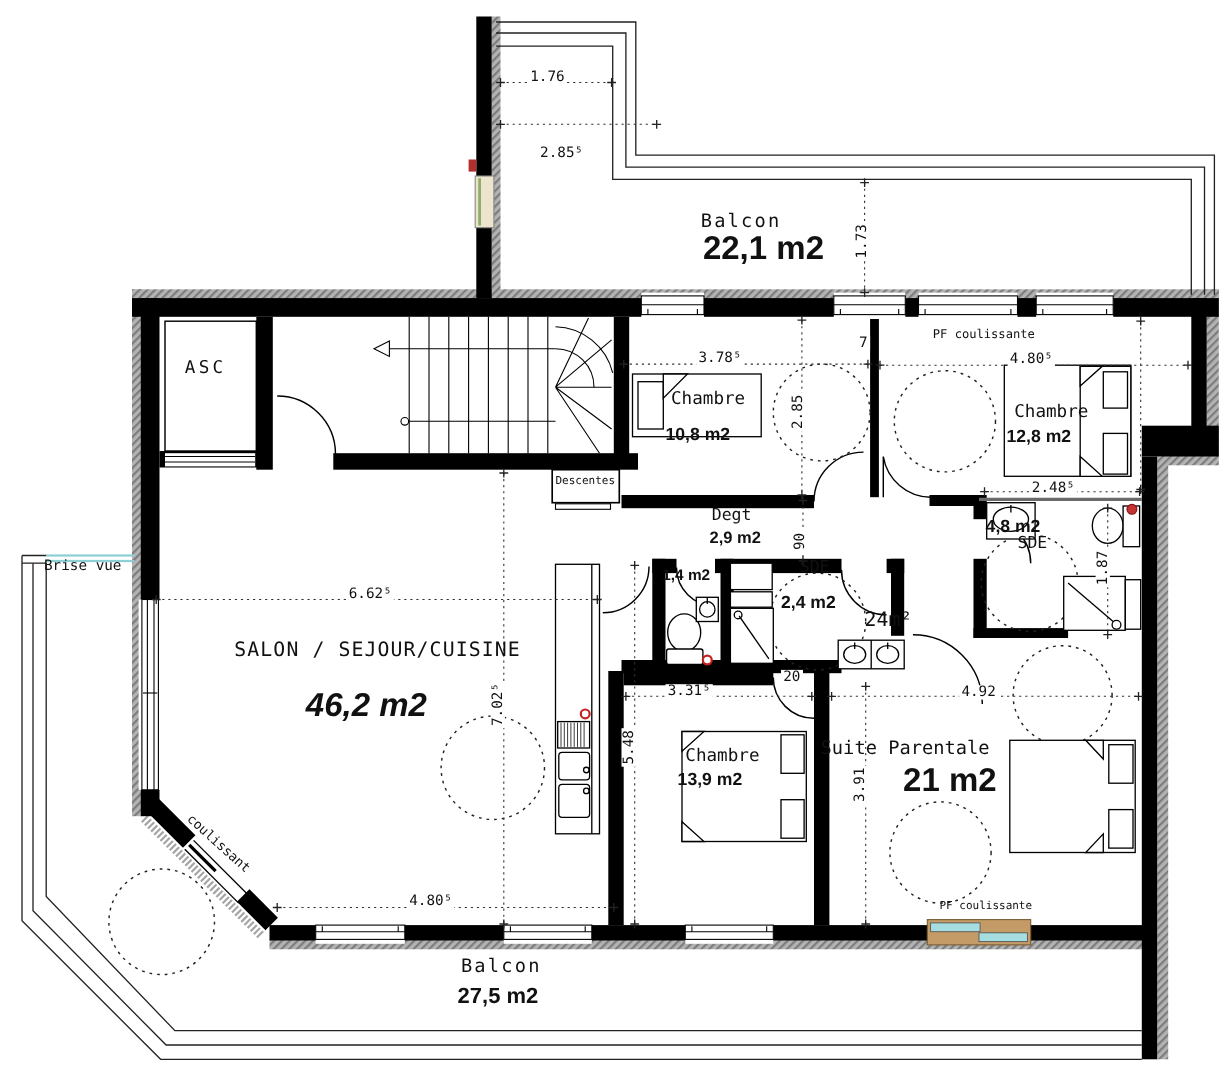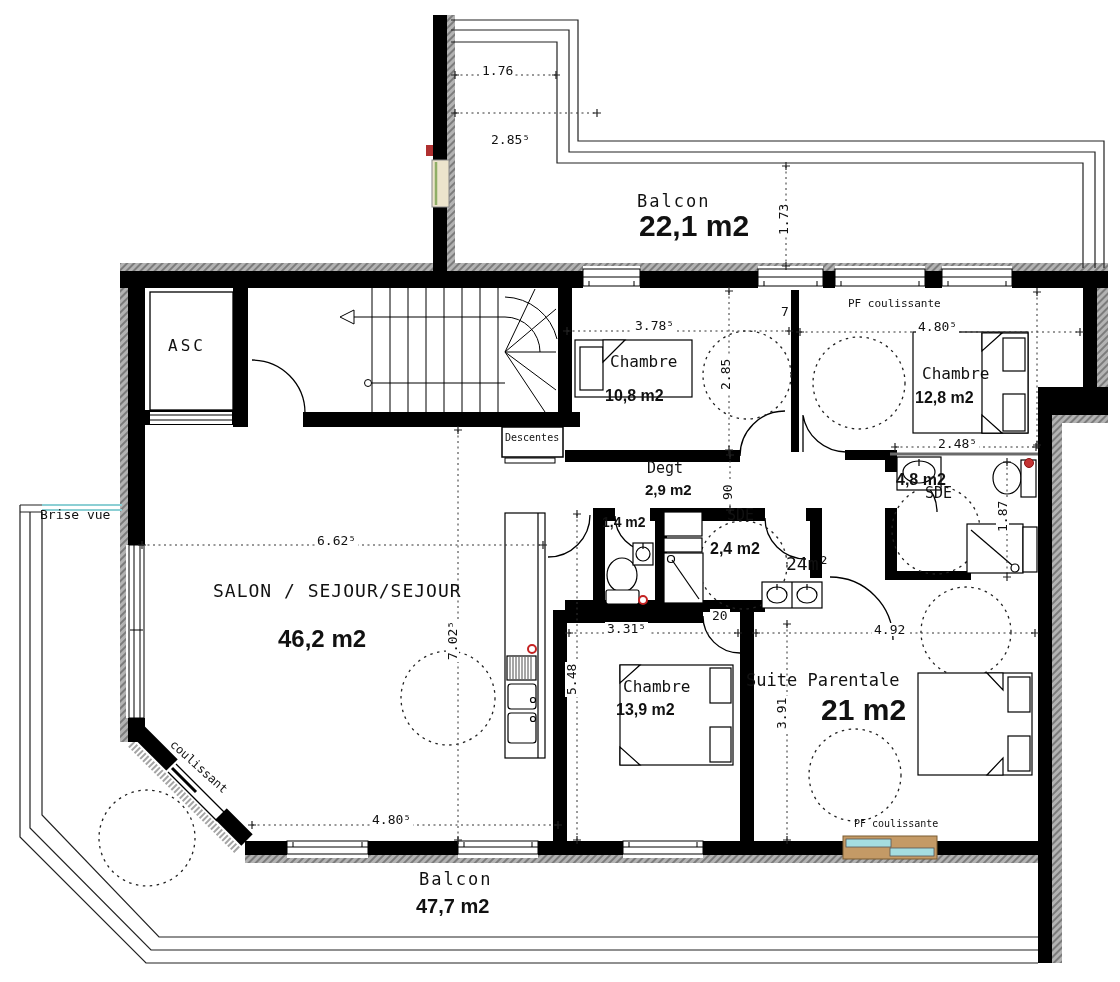--- a/index.html
+++ b/index.html
@@ -6,21 +6,21 @@
   #plan{position:relative;width:1120px;height:982px;background:#fff;overflow:hidden;
         font-family:"DejaVu Sans Mono",monospace;color:#111;}
   #plan-svg{position:absolute;left:0;top:0;}
   .lbl{position:absolute;white-space:nowrap;color:#111;line-height:1;
        font-family:"DejaVu Sans Mono",monospace;}
   .room{font-size:16px;}
   .r18{font-size:18px;} .r17{font-size:17px;} .r15{font-size:15px;}
   .r14{font-size:18px;} .r13{font-size:13px;} .r12{font-size:12px;}
   .ls1{letter-spacing:1px;} .ls2{letter-spacing:2px;} .ls3{letter-spacing:3px;}
   .area{font-family:"Liberation Sans","DejaVu Sans",sans-serif;font-weight:bold;}
-  .a23{font-size:24px;} .a22{font-size:30px;} .a21{font-size:16px;}
+  .a23{font-size:30px;font-style:italic;} .a22{font-size:30px;} .a21{font-size:16px;}
   .a20{font-size:20px;} .a15{font-size:15px;} .a14{font-size:14px;}
   .tiny{font-size:11px;} .t10{font-size:10px;}
   .dim{font-size:13px;background:#fff;padding:0 2px;}
   .rot{transform-origin:0 0;}
 </style>
 </head>
 <body>
 
 <div id="plan">
 
@@ -352,44 +352,44 @@
         <line x1="252" y1="825" x2="558" y2="825" stroke="#333" stroke-width="1" stroke-dasharray="2,3.5"></line>
         <path d="M248,825 H256 M252,821 V829" stroke="#222" stroke-width="1.2"></path>
         <path d="M554,825 H562 M558,821 V829" stroke="#222" stroke-width="1.2"></path>
         <line x1="1037" y1="292" x2="1037" y2="445" stroke="#333" stroke-width="1" stroke-dasharray="2,3.5"></line>
         <path d="M1033,292 H1041 M1037,288 V296" stroke="#222" stroke-width="1.2"></path>
         <path d="M1033,445 H1041 M1037,441 V449" stroke="#222" stroke-width="1.2"></path>
       </g>
 </svg>
 
 <div id="labels-layer">
-      <span class="lbl room ls3" style="left: 168px; top: 338px; text-align: center;">ASC</span>
+      <span class="lbl room ls3" style="left: 168px; top: 326px; text-align: center;">ASC</span>
       <span class="lbl room r17 ls2" style="left: 637px; top: 193px;">Balcon</span>
       <span class="lbl area a22" style="left: 639px; top: 211px;">22,1 m2</span>
       <span class="lbl tiny" style="left: 848px; top: 298px;">PF coulissante</span>
       <span class="lbl room" style="left: 610px; top: 354px;">Chambre</span>
       <span class="lbl area a21" style="left: 605px; top: 388px;">10,8 m2</span>
       <span class="lbl room" style="left: 922px; top: 366px;">Chambre</span>
       <span class="lbl area a21" style="left: 915px; top: 390px;">12,8 m2</span>
       <span class="lbl room r15" style="left: 647px; top: 461px;">Degt</span>
       <span class="lbl area a15" style="left: 645px; top: 482px;">2,9 m2</span>
       <span class="lbl area a14" style="left: 602px; top: 515px;">1,4 m2</span>
       <span class="lbl room r15" style="left: 727px; top: 508px;">SDE</span>
       <span class="lbl area a21" style="left: 710px; top: 541px;">2,4 m2</span>
       <span class="lbl room r14" style="left: 786px; top: 555px;">24m²</span>
       <span class="lbl room r15" style="left: 925px; top: 486px;">SDE</span>
       <span class="lbl area a21" style="left: 896px; top: 472px;">4,8 m2</span>
-      <span class="lbl room r18 ls1" style="left: 213px; top: 582px;">SALON / SEJOUR/SEJOUR</span>
+      <span class="lbl room r18 ls1" style="left: 213px; top: 582px;">SALON / SEJOUR/CUISINE</span>
       <span class="lbl area a23" style="left: 278px; top: 627px;">46,2 m2</span>
       <span class="lbl room" style="left: 623px; top: 679px;">Chambre</span>
       <span class="lbl area a21" style="left: 616px; top: 702px;">13,9 m2</span>
       <span class="lbl room r17" style="left: 746px; top: 672px;">Suite Parentale</span>
       <span class="lbl area a22" style="left: 821px; top: 695px;">21 m2</span>
       <span class="lbl room r17 ls2" style="left: 419px; top: 871px;">Balcon</span>
-      <span class="lbl area a20" style="left: 416px; top: 896px;">47,7 m2</span>
+      <span class="lbl area a20" style="left: 416px; top: 896px;">27,5 m2</span>
       <span class="lbl tiny t10" style="left: 854px; top: 819px;">PF coulissante</span>
       <span class="lbl room r13" style="left: 40px; top: 508px;">Brise vue</span>
       <span class="lbl room r12 rot" style="left: 176px; top: 738px; transform: rotate(42deg);">coulissant</span>
       <span class="lbl tiny t10" style="left: 505px; top: 433px;">Descentes</span>
       <span class="lbl dim" style="left: 779px; top: 305px;">7</span>
       <span class="lbl dim" style="left: 710px; top: 609px;">20</span>
       <span class="lbl dim" style="left: 480px; top: 64px;">1.76</span>
       <span class="lbl dim" style="left: 489px; top: 102px; margin-top: 31px;">2.85⁵</span>
       <span class="lbl dim rot" style="left: 777px; top: 237px; transform: rotate(-90deg);">1.73</span>
       <span class="lbl dim" style="left: 633px; top: 319px;">3.78⁵</span>

